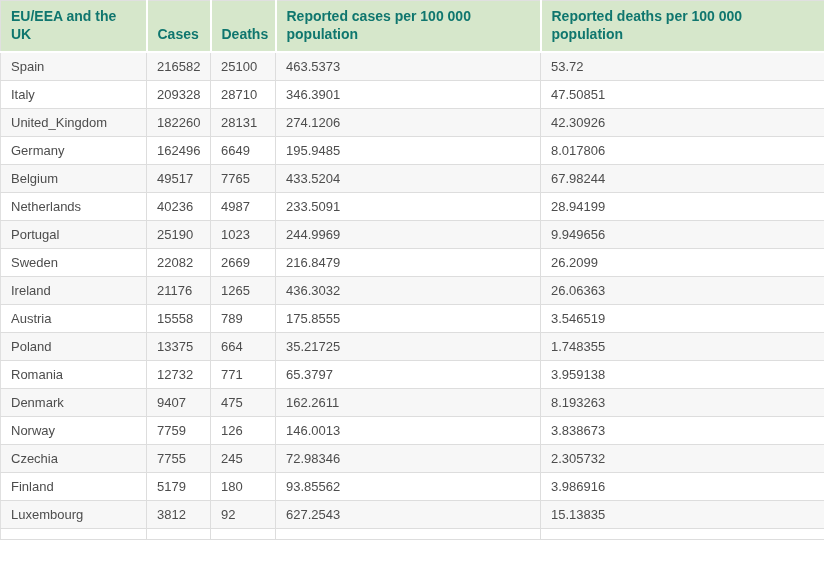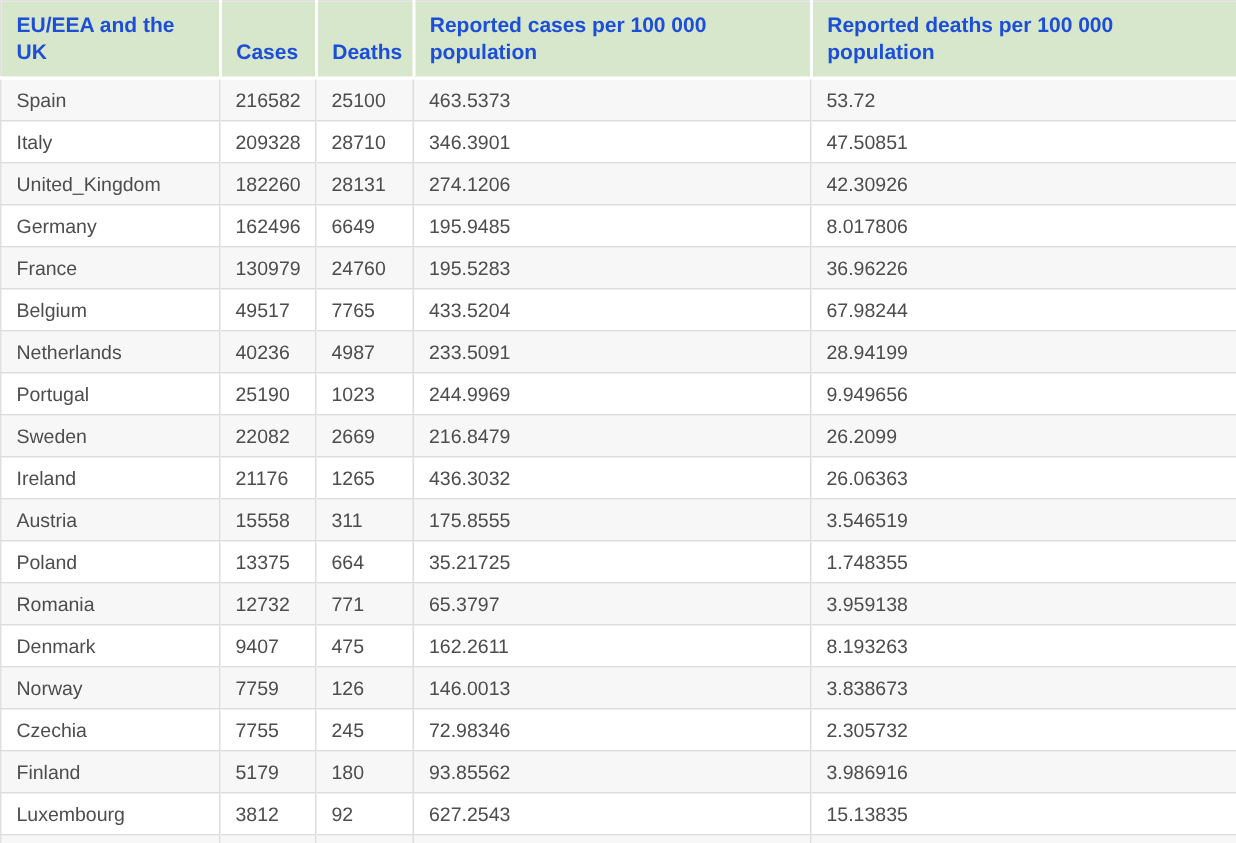--- a/index.html
+++ b/index.html
@@ -25,21 +25,21 @@
     border-top: 1px solid #e0e0e0;
   }
   table.data-table col.c-country { width: 146px; }
   table.data-table col.c-cases   { width: 64px; }
   table.data-table col.c-deaths  { width: 65px; }
   table.data-table col.c-cases100k { width: 265px; }
   table.data-table col.c-deaths100k { width: auto; }
 
   table.data-table thead th {
     background: #d6e7cb;
-    color: #1d4ed8;
+    color: #0f766e;
     font-size: 14px;
     line-height: 18px;
     font-weight: bold;
     text-align: left;
     vertical-align: bottom;
     padding: 6px 22px 8px 10px;
     border-left: 2px solid #ffffff;
     border-bottom: 2px solid #ffffff;
   }
   table.data-table thead th:first-child {
@@ -115,27 +115,20 @@
         <td>42.30926</td>
       </tr>
       <tr>
         <td>Germany</td>
         <td>162496</td>
         <td>6649</td>
         <td>195.9485</td>
         <td>8.017806</td>
       </tr>
       <tr>
-        <td>France</td>
-        <td>130979</td>
-        <td>24760</td>
-        <td>195.5283</td>
-        <td>36.96226</td>
-      </tr>
-      <tr>
         <td>Belgium</td>
         <td>49517</td>
         <td>7765</td>
         <td>433.5204</td>
         <td>67.98244</td>
       </tr>
       <tr>
         <td>Netherlands</td>
         <td>40236</td>
         <td>4987</td>
@@ -159,21 +152,21 @@
       <tr>
         <td>Ireland</td>
         <td>21176</td>
         <td>1265</td>
         <td>436.3032</td>
         <td>26.06363</td>
       </tr>
       <tr>
         <td>Austria</td>
         <td>15558</td>
-        <td>311</td>
+        <td>789</td>
         <td>175.8555</td>
         <td>3.546519</td>
       </tr>
       <tr>
         <td>Poland</td>
         <td>13375</td>
         <td>664</td>
         <td>35.21725</td>
         <td>1.748355</td>
       </tr>

